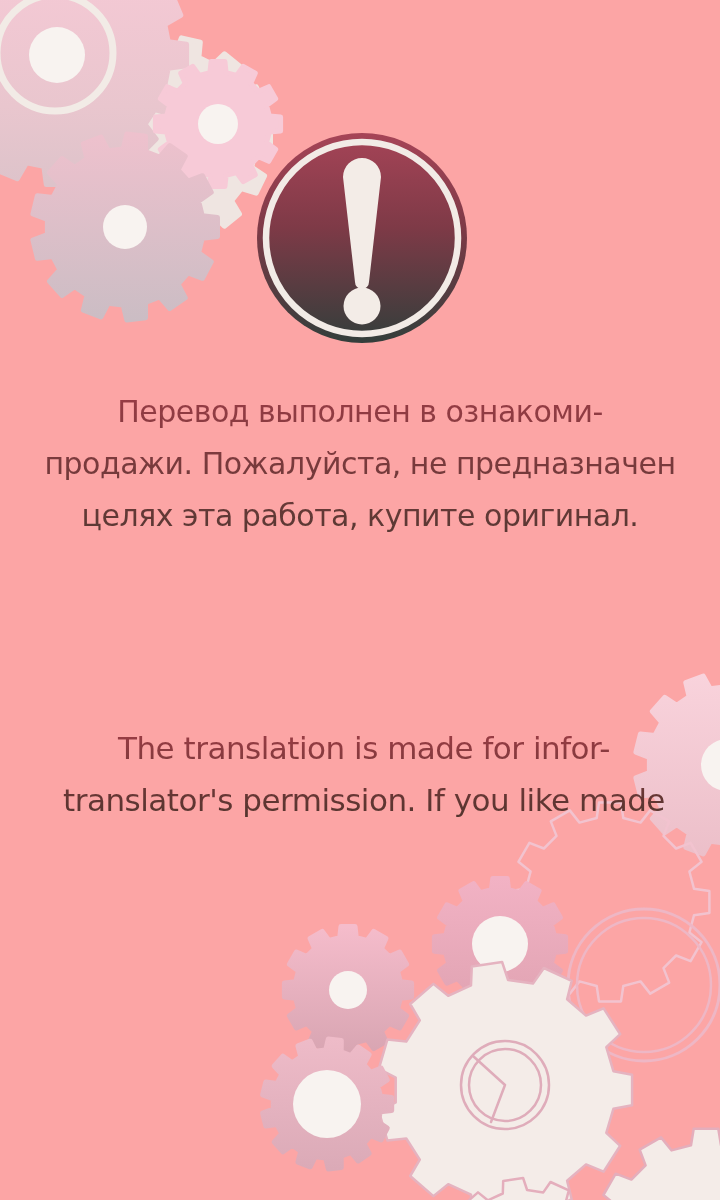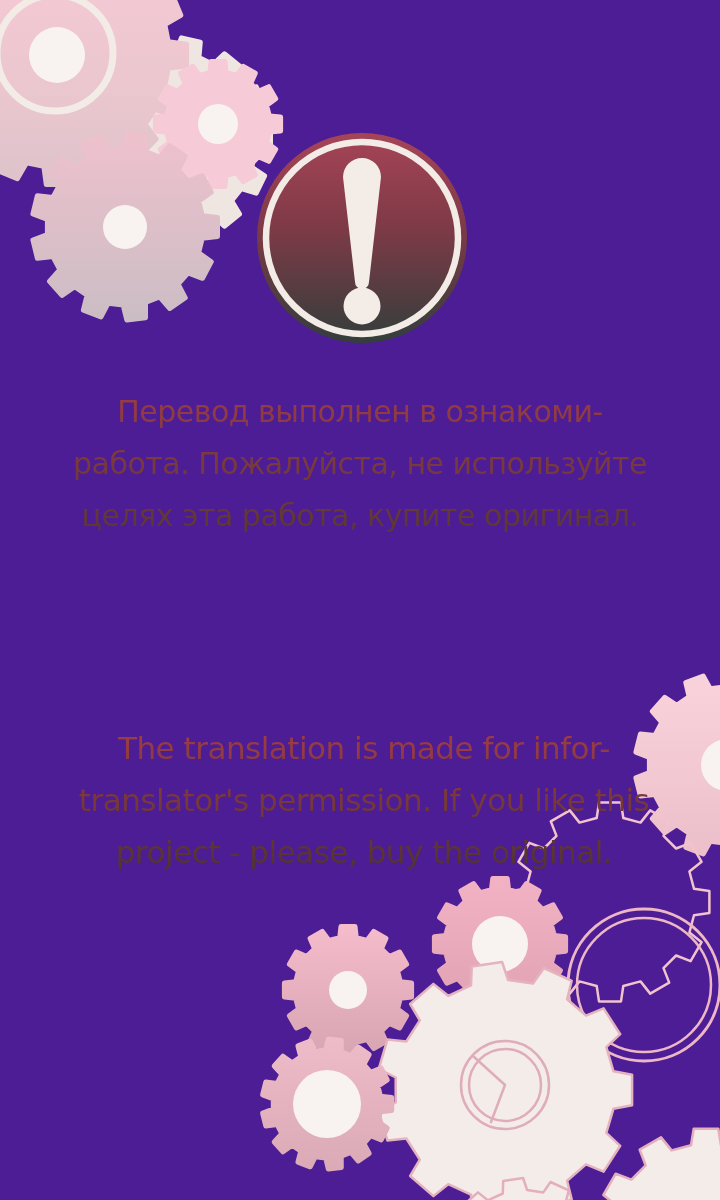--- a/index.html
+++ b/index.html
@@ -27,21 +27,21 @@
     color:transparent;
     background-image:linear-gradient(#9c3c46,#553832);
   }
   #russian-notice{top:386px;}
   #english-notice{top:722px;font-size:31px;}
   .notice-line{height:52px;}
 </style>
 </head>
 <body>
 
-<div id="page" style="background: #4c1d95;">
+<div id="page" style="background: #fca5a5;">
 
   <svg id="gears" viewBox="0 0 720 1200" xmlns="http://www.w3.org/2000/svg">
     <defs>
       <linearGradient id="gradA" x1="0" y1="0" x2="0" y2="1">
         <stop offset="0" stop-color="#f9cad7"></stop>
         <stop offset="0.7" stop-color="#e9c6ce"></stop>
         <stop offset="1" stop-color="#ddc3ca"></stop>
       </linearGradient>
       <linearGradient id="gradC" x1="0" y1="0" x2="0" y2="1">
         <stop offset="0" stop-color="#eec1cd"></stop>
@@ -103,23 +103,22 @@
       </linearGradient>
     </defs>
     <circle cx="106" cy="106" r="105" fill="url(#gradIcon)"></circle>
     <circle cx="106" cy="106" r="96" fill="none" stroke="#f2ebe6" stroke-width="6.5"></circle>
     <path d="M 87 45 A 19 19 0 0 1 125 45 L 113 150 A 7 7 0 0 1 99 150 Z" fill="#f3ece7"></path>
     <circle cx="106" cy="174" r="18.5" fill="#f3ece7"></circle>
   </svg>
 
   <div id="russian-notice" class="notice" style="background-image: linear-gradient(rgb(156, 60, 70), rgb(85, 56, 50));">
     <div class="notice-line">Перевод выполнен в ознакоми-</div>
-    <div class="notice-line">работа. Пожалуйста, не используйте</div>
+    <div class="notice-line">продажи. Пожалуйста, не предназначен</div>
     <div class="notice-line">целях эта работа, купите оригинал.</div>
   </div>
 
   <div id="english-notice" class="notice" style="background-image: linear-gradient(rgb(163, 61, 71), rgb(76, 52, 44)); margin-left: 8px;">
     <div class="notice-line">The translation is made for infor-</div>
-    <div class="notice-line">translator's permission. If you like this</div>
-    <div class="notice-line">project - please, buy the original.</div>
+    <div class="notice-line">translator's permission. If you like made</div>
   </div>
 
 </div>
 
 </body></html>

